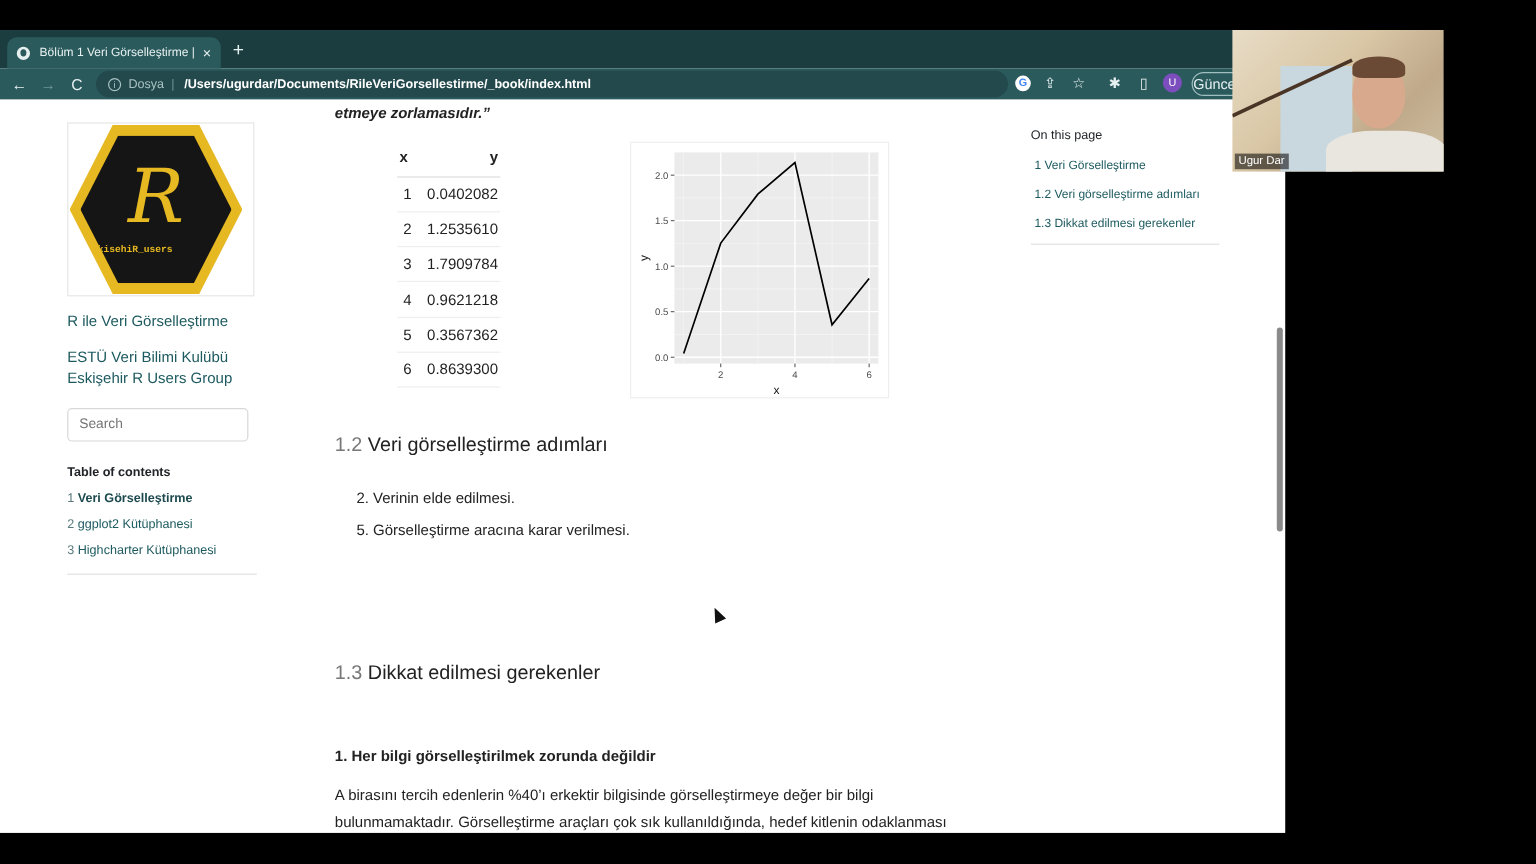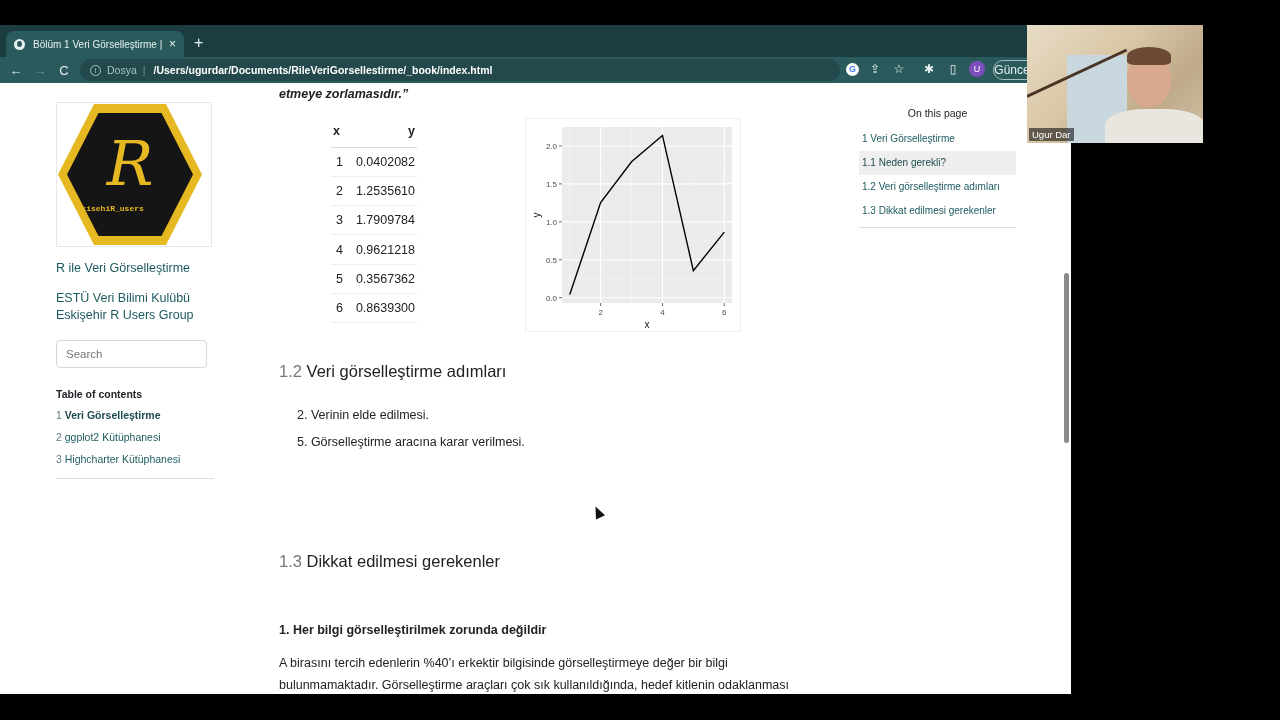--- a/index.html
+++ b/index.html
@@ -63,21 +63,21 @@
   .plot-wrap svg { display: block; }
 
   .h2 { position: absolute; left: 0; font-size: 16.5px; color: #222; white-space: nowrap; }
   .h2 .secnum { color: #777; font-weight: normal; }
   ol.steps { position: absolute; left: 0; top: 319px; list-style: none; font-size: 12.5px; color: #222; }
   ol.steps li { height: 27.3px; line-height: 27.3px; white-space: nowrap; padding-left: 18px; }
   .h4 { position: absolute; left: 0; top: 540px; font-size: 12.5px; font-weight: bold; color: #222; white-space: nowrap; }
   .para { position: absolute; left: 0; top: 570px; width: 520px; font-size: 12.5px; line-height: 21.5px; color: #222; }
 
   .onpage { position: absolute; left: 859px; top: 20px; width: 157px; }
-  .onpage-title { font-size: 10.5px; color: #212529; height: 24px; line-height: 20px; text-align: center; }
+  .onpage-title { font-size: 10.5px; color: #212529; height: 24px; line-height: 20px; }
   .onpage-item { height: 24px; line-height: 24px; font-size: 10px; color: #1d5a5f; padding-left: 3px; white-space: nowrap; cursor: pointer; }
   .onpage-item.active { background: #efefef; color: #1d4a4e; }
   .onpage-sep { height: 1px; background: #e0e0e0; margin-top: 4px; }
 
   .cursor { position: absolute; left: 593px; top: 423px; width: 0; height: 0; border-left: 5px solid transparent; border-right: 5px solid transparent; border-bottom: 12px solid #111; transform: rotate(-25deg); }
 
   
   .webcam { position: absolute; left: 1027px; top: 25px; width: 176px; height: 118px; background: linear-gradient(135deg, #e8dcc6 0%, #d9c7a6 40%, #bfa98a 70%, #cfc0a3 100%); overflow: hidden; }
   .cam-wall { position: absolute; left: 40px; top: 30px; width: 60px; height: 90px; background: #c9d8df; }
   .cam-head { position: absolute; left: 100px; top: 26px; width: 44px; height: 56px; border-radius: 48%; background: #d8a98c; }
@@ -253,21 +253,20 @@
           <span>Dikkat edilmesi gerekenler</span>
         </div>
 
         <div class="h4">1. Her bilgi görselleştirilmek zorunda değildir</div>
         <div class="para">A birasını tercih edenlerin %40’ı erkektir bilgisinde görselleştirmeye değer bir bilgi bulunmamaktadır. Görselleştirme araçları çok sık kullanıldığında, hedef kitlenin odaklanması istenilen kısmı kaçırmasına neden olabilir.</div>
       </div>
 
       <div class="onpage">
         <div class="onpage-title">On this page</div>
         <div class="onpage-item">1 Veri Görselleştirme</div>
-        <div class="onpage-item active">1.1 Neden gerekli?</div>
         <div class="onpage-item">1.2 Veri görselleştirme adımları</div>
         <div class="onpage-item">1.3 Dikkat edilmesi gerekenler</div>
         <div class="onpage-sep"></div>
       </div>
 
       <div class="scrollbar"></div>
       <div class="cursor"></div>
     </div>
   </div>
 

